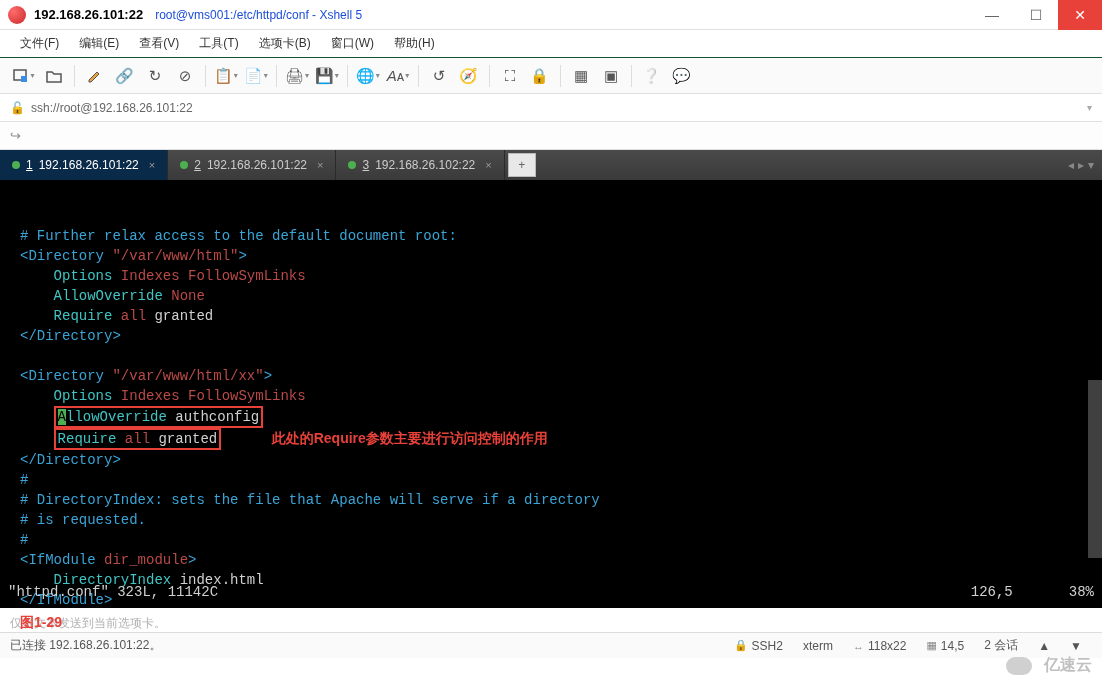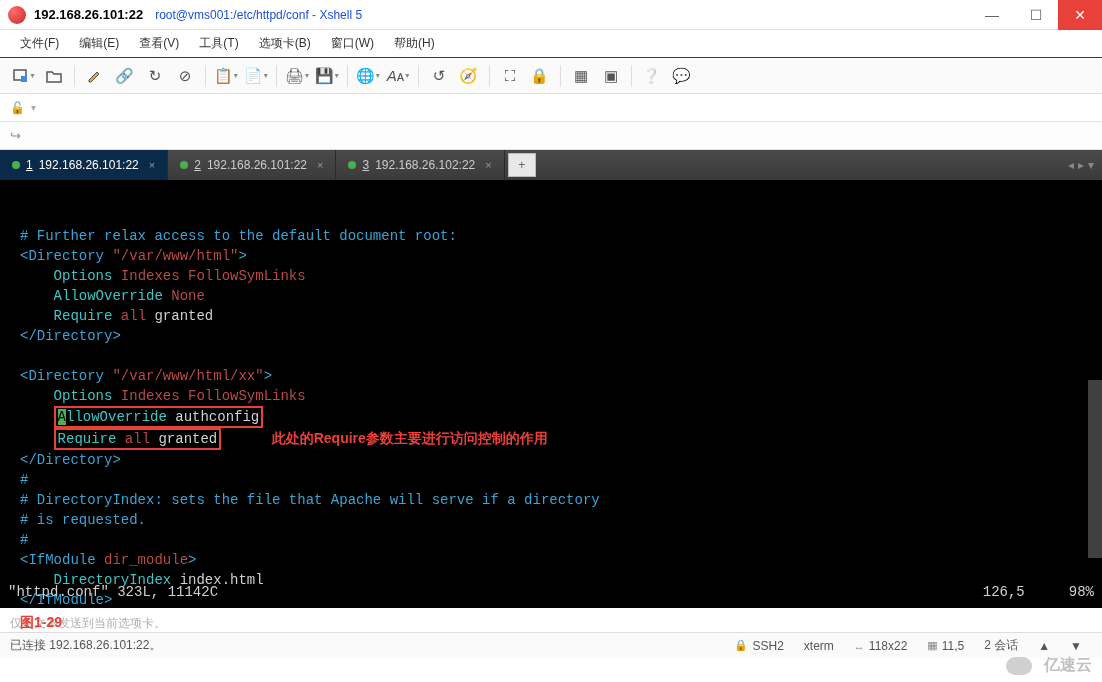--- a/index.html
+++ b/index.html
@@ -49,21 +49,21 @@
 .terminal { background: #000; color: #ccc; font-family: "Consolas", "Courier New", monospace; font-size: 14px; line-height: 20px; padding: 6px 20px; height: 428px; overflow: hidden; position: relative; white-space: pre; }
 .c-comment { color: #3aa4d6; }
 .c-tag { color: #3aa4d6; }
 .c-keyword { color: #40c4c4; }
 .c-string { color: #b94a48; }
 .c-value { color: #b94a48; }
 .c-plain { color: #d0d0d0; }
 .hl-box { border: 2px solid #e8413a; padding: 0 2px; display: inline-block; line-height: 18px; }
 .annotation { color: #e8413a; font-family: "Microsoft YaHei", sans-serif; font-weight: bold; font-size: 14px; }
 .term-status { position: absolute; bottom: 6px; left: 8px; right: 8px; color: #d0d0d0; display: flex; }
-.term-status .right { margin-left: auto; display: flex; gap: 44px; }
+.term-status .right { margin-left: auto; display: flex; gap: 56px; }
 .scrollbar-v { position: absolute; right: 0; top: 200px; bottom: 50px; width: 14px; background: #f0f0f0; }
 .scrollbar-thumb { position: absolute; right: 0; top: 0; width: 14px; height: 100%; background: #404040; }
 
 
 .footer-hint { height: 24px; display: flex; align-items: flex-end; padding: 0 10px; color: #b0b0b0; font-size: 12px; position: relative; }
 .fig-label { position: absolute; left: 20px; color: #e8413a; font-weight: bold; font-size: 14px; }
 
 
 .statusbar { height: 26px; border-top: 1px solid #ddd; display: flex; align-items: center; padding: 0 10px; font-size: 12px; color: #555; background: #fafafa; }
 .sb-left { flex: 1; }
@@ -138,20 +138,21 @@
   <div class="tb-sep"></div>
   <div class="tb-btn">▦</div>
   <div class="tb-btn">▣</div>
   <div class="tb-sep"></div>
   <div class="tb-btn">❔</div>
   <div class="tb-btn">💬</div>
 </div>
 
 <div class="addressbar">
   <span class="addr-icon">🔓</span>
+  <span class="addr-text">ssh://root@192.168.26.101:22</span>
   <span class="addr-chev">▾</span>
 </div>
 
 <div class="hintbar">
   <span class="hint-arrow">↪</span>
 </div>
 
 <div class="tabbar">
   <div class="tab active">
     <span class="dot"></span>
@@ -198,21 +199,21 @@
 <span class="c-comment"># is requested.</span>
 <span class="c-comment">#</span>
 <span class="c-tag">&lt;IfModule </span><span class="c-value">dir_module</span><span class="c-tag">&gt;</span>
     <span class="c-keyword">DirectoryIndex</span> <span class="c-plain">index.html</span>
 <span class="c-tag">&lt;/IfModule&gt;</span>
 
 <div class="term-status">
   <span>"httpd.conf" 323L, 11142C</span>
   <span class="right">
     <span>126,5</span>
-    <span>98%</span>
+    <span>38%</span>
   </span>
 </div>
 </div>
 
 <div class="footer-hint">
   <span class="fig-label">图1-29</span>
   <span>仅将文本发送到当前选项卡。</span>
 </div>
 
 <div class="statusbar">
@@ -221,21 +222,21 @@
       <span class="sb-icon">🔒</span>
       <span>SSH2</span>
     </div>
   <div class="sb-item">xterm</div>
   <div class="sb-item">
       <span class="sb-icon">↔</span>
       <span>118x22</span>
     </div>
   <div class="sb-item">
       <span class="sb-icon">▦</span>
-      <span>11,5</span>
+      <span>14,5</span>
     </div>
   <div class="sb-item">2 会话</div>
   <div class="sb-item">▲</div>
   <div class="sb-item">▼</div>
 </div>
 
 <div class="watermark">
   <div class="cloud"></div>
   <span>亿速云</span>
 </div>

